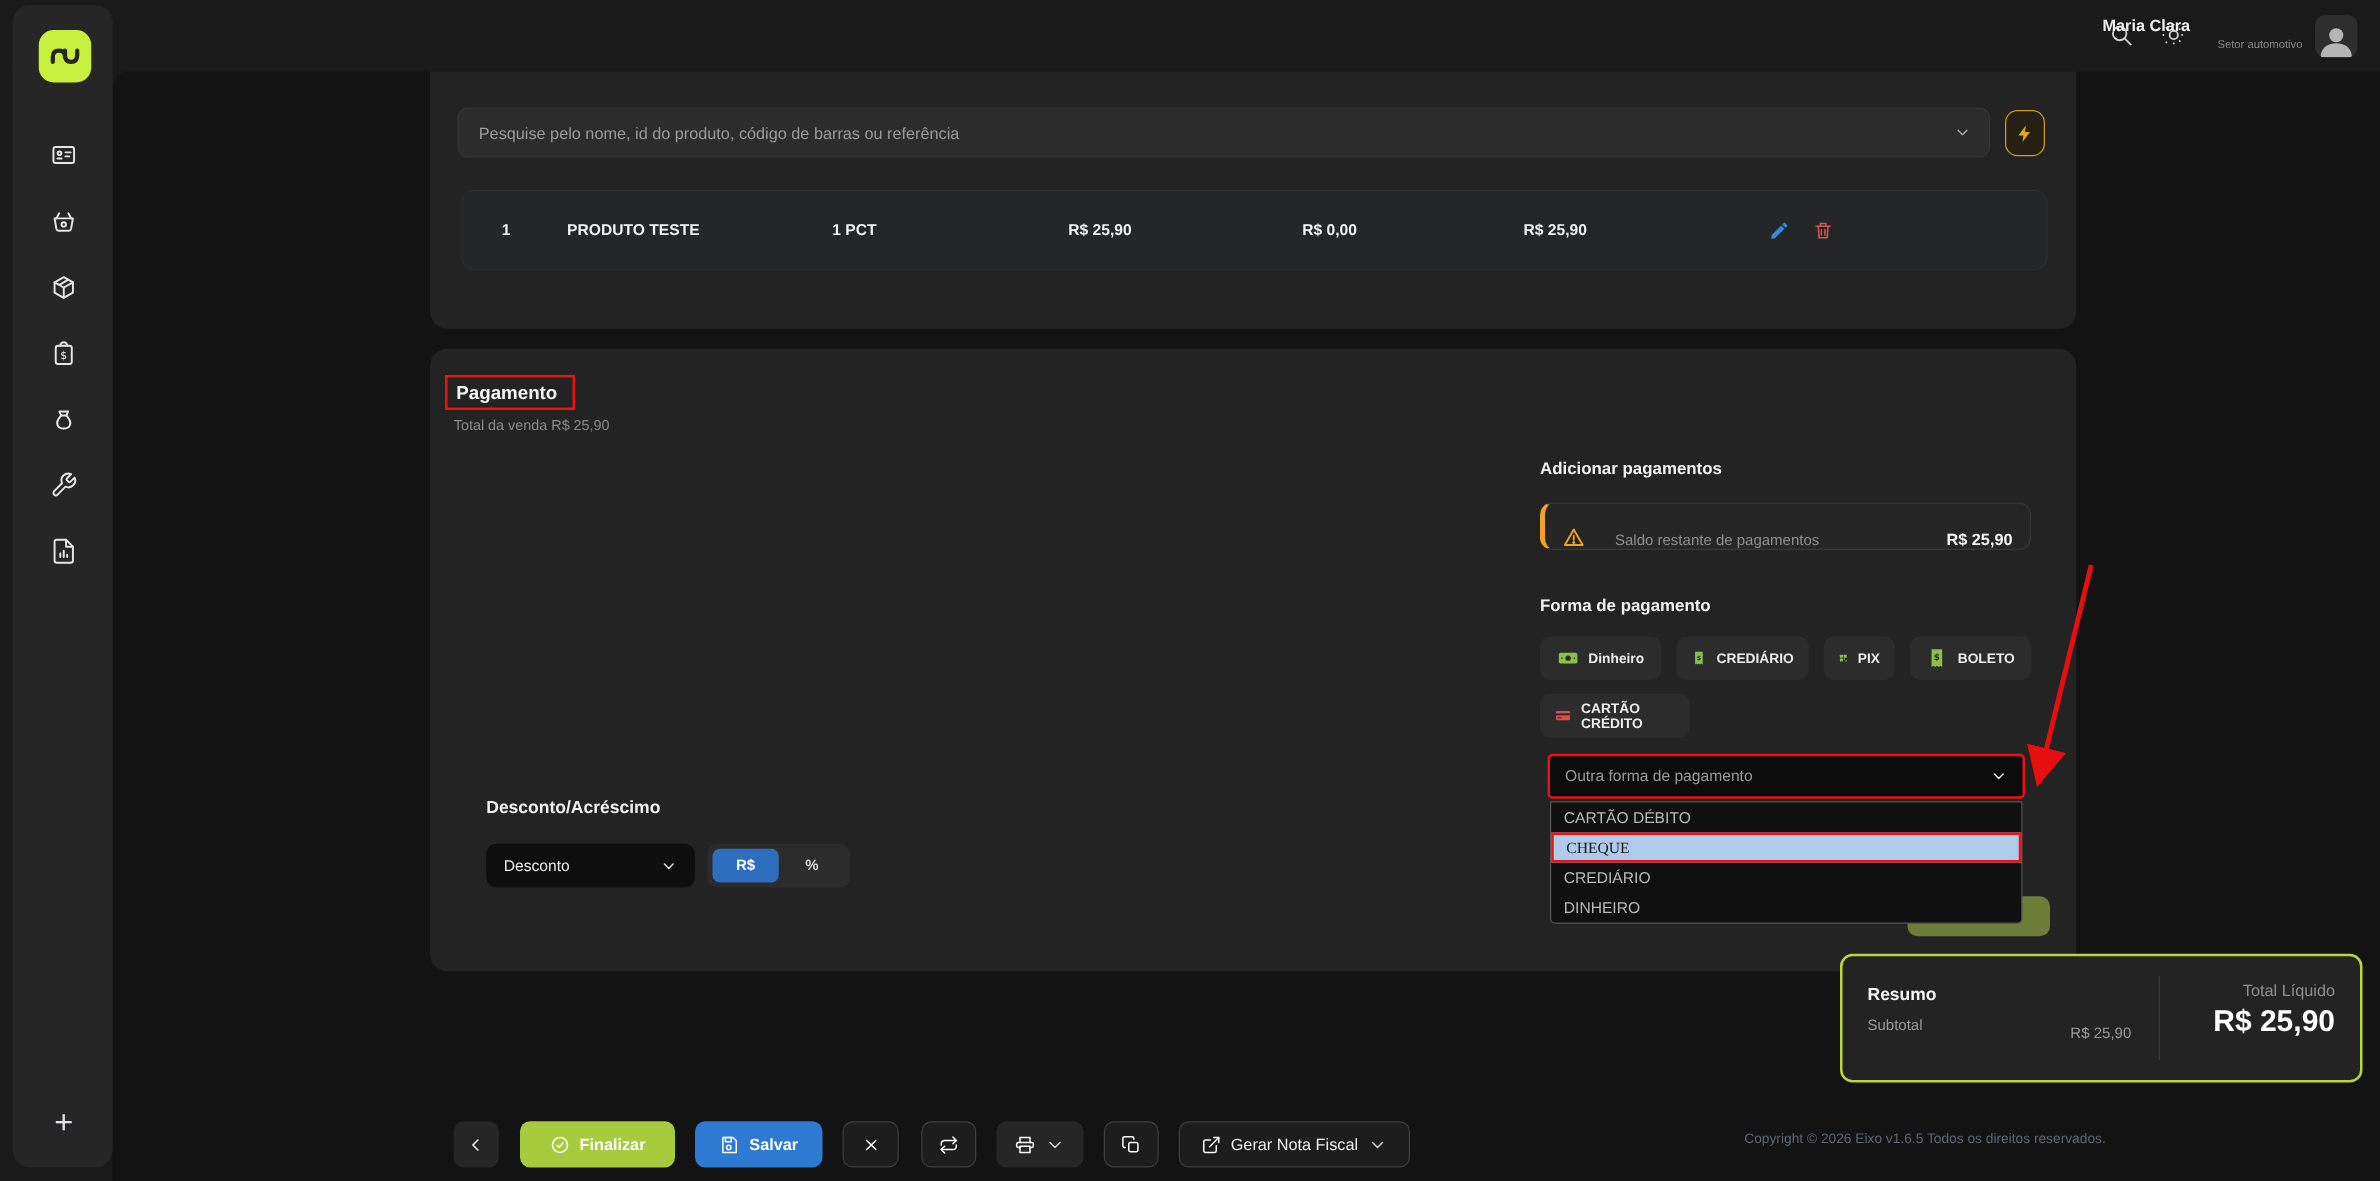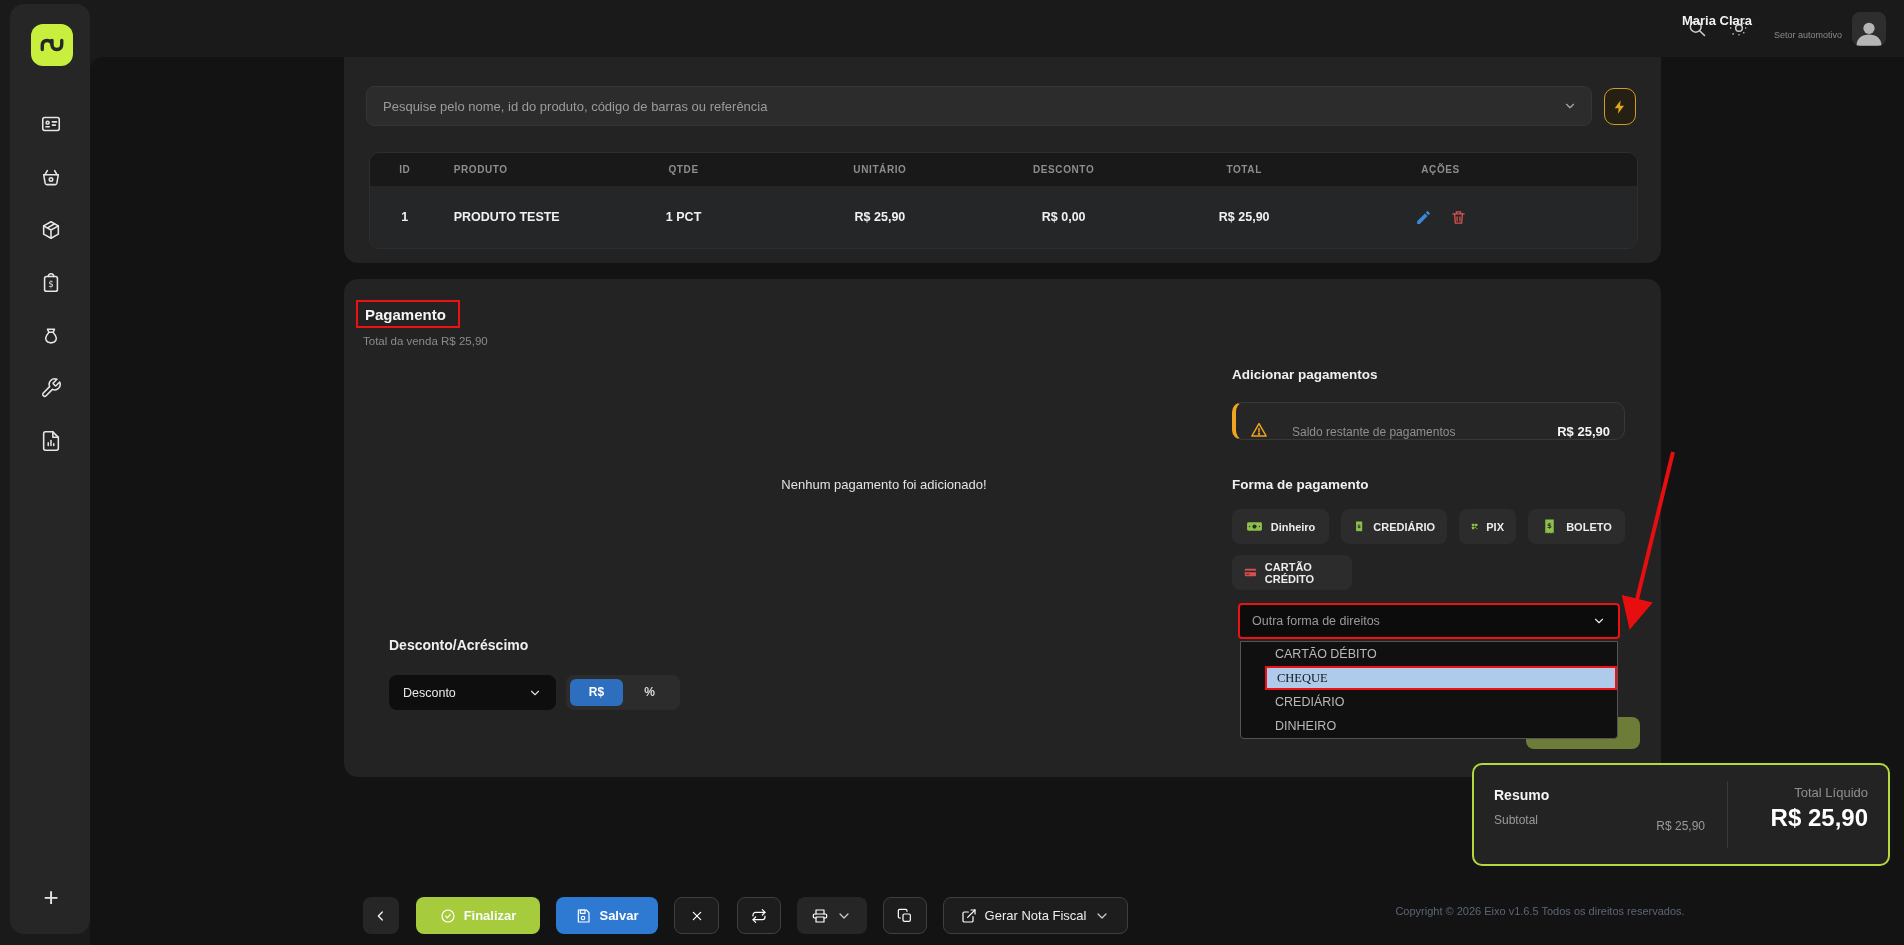--- a/index.html
+++ b/index.html
@@ -184,29 +184,20 @@
         <svg class="chev" style="margin-right:14px;" viewBox="0 0 24 24">
             <polyline points="6 9 12 15 18 9"></polyline>
           </svg>
       </div>
       <div class="abs bolt-btn" style="left:1260px; top:62px; width:32px; height:37px;">
         <svg width="16" height="16" viewBox="0 0 24 24">
             <path d="M13 2 4 14h6l-1 8 9-12h-6l1-8z" fill="#e0a91c"></path>
           </svg>
       </div>
       <div class="abs tbl" style="left:25px; top:126px; width:1269px;">
-        <div class="tbl-head">
-          <div class="c-id">ID</div>
-          <div class="c-prod">PRODUTO</div>
-          <div class="c-qtde">QTDE</div>
-          <div class="c-unit">UNITÁRIO</div>
-          <div class="c-desc">DESCONTO</div>
-          <div class="c-total">TOTAL</div>
-          <div class="c-acoes">AÇÕES</div>
-        </div>
         <div class="tbl-row">
           <div class="c-id">1</div>
           <div class="c-prod">PRODUTO TESTE</div>
           <div class="c-qtde">1 PCT</div>
           <div class="c-unit">R$ 25,90</div>
           <div class="c-desc">R$ 0,00</div>
           <div class="c-total">R$ 25,90</div>
           <div class="c-acoes">
             <div class="row-actions">
               <svg viewBox="0 0 24 24">
@@ -221,21 +212,20 @@
         </div>
       </div>
     </div>
 
     <div class="abs card" style="left:254px; top:222px; width:1317px; height:498px;">
       <div class="abs red-box" style="left:12px; top:21px; width:104px; height:28px; display:flex; align-items:center; padding-left:7px;">
         <span class="pay-title">Pagamento</span>
       </div>
       <div class="abs pay-sub" style="left:19px; top:56px;">Total da venda R$ 25,90</div>
 
-      <div class="abs empty-msg" style="left:120px; top:198px; width:840px;">Nenhum pagamento foi adicionado!</div>
 
       <div class="abs section-h" style="left:888px; top:88px;">Adicionar pagamentos</div>
       <div class="abs warn-box" style="left:888px; top:123px; width:393px; height:38px;">
         <svg width="18" height="18" viewBox="0 0 24 24" fill="none" stroke="#f0a421" stroke-width="2" stroke-linecap="round" stroke-linejoin="round">
             <path d="M12 3.5 2.5 20h19L12 3.5z"></path>
             <line x1="12" y1="10" x2="12" y2="14.5"></line>
             <circle cx="12" cy="17.2" r="0.6" fill="#f0a421"></circle>
           </svg>
         <span class="w-label">Saldo restante de pagamentos</span>
         <span class="w-amount">R$ 25,90</span>
@@ -279,29 +269,29 @@
       <div class="abs pm-btn" style="left:888px; top:276px; width:120px;">
         <svg viewBox="0 0 24 24">
             <rect x="1.5" y="5" width="21" height="14" rx="2" fill="#d94e4e"></rect>
             <rect x="1.5" y="8.5" width="21" height="3" fill="#2c2c2c"></rect>
             <rect x="4" y="14.5" width="6" height="1.6" fill="#2c2c2c"></rect>
           </svg>
         <span>CARTÃO CRÉDITO</span>
       </div>
 
       <div class="abs other-select red-box" style="left:894px; top:324px; width:382px; height:36px;">
-        <span style="flex:1;">Outra forma de direitos</span>
+        <span style="flex:1;">Outra forma de pagamento</span>
         <svg class="chev" style="stroke:#e8e8e8;" viewBox="0 0 24 24">
             <polyline points="6 9 12 15 18 9"></polyline>
           </svg>
       </div>
 
       <div class="abs olive-btn" style="left:1182px; top:438px; width:114px; height:32px;"></div>
 
-      <div class="abs opt-list" style="left:896px; top:362px; width:378px;padding-left:24px;">
+      <div class="abs opt-list" style="left:896px; top:362px; width:378px;">
         <div class="opt">CARTÃO DÉBITO</div>
         <div class="opt hl red-box" style="height:24px; line-height:20px;font-family:Liberation Serif, serif;">CHEQUE</div>
         <div class="opt">CREDIÁRIO</div>
         <div class="opt">DINHEIRO</div>
       </div>
 
       <div class="abs section-h" style="left:45px; top:358px; font-size:14px;">Desconto/Acréscimo</div>
       <div class="abs sel-dark" style="left:45px; top:396px; width:167px; height:35px;">
         <span>Desconto</span>
         <svg class="chev" style="stroke:#dcdcdc;" viewBox="0 0 24 24">

